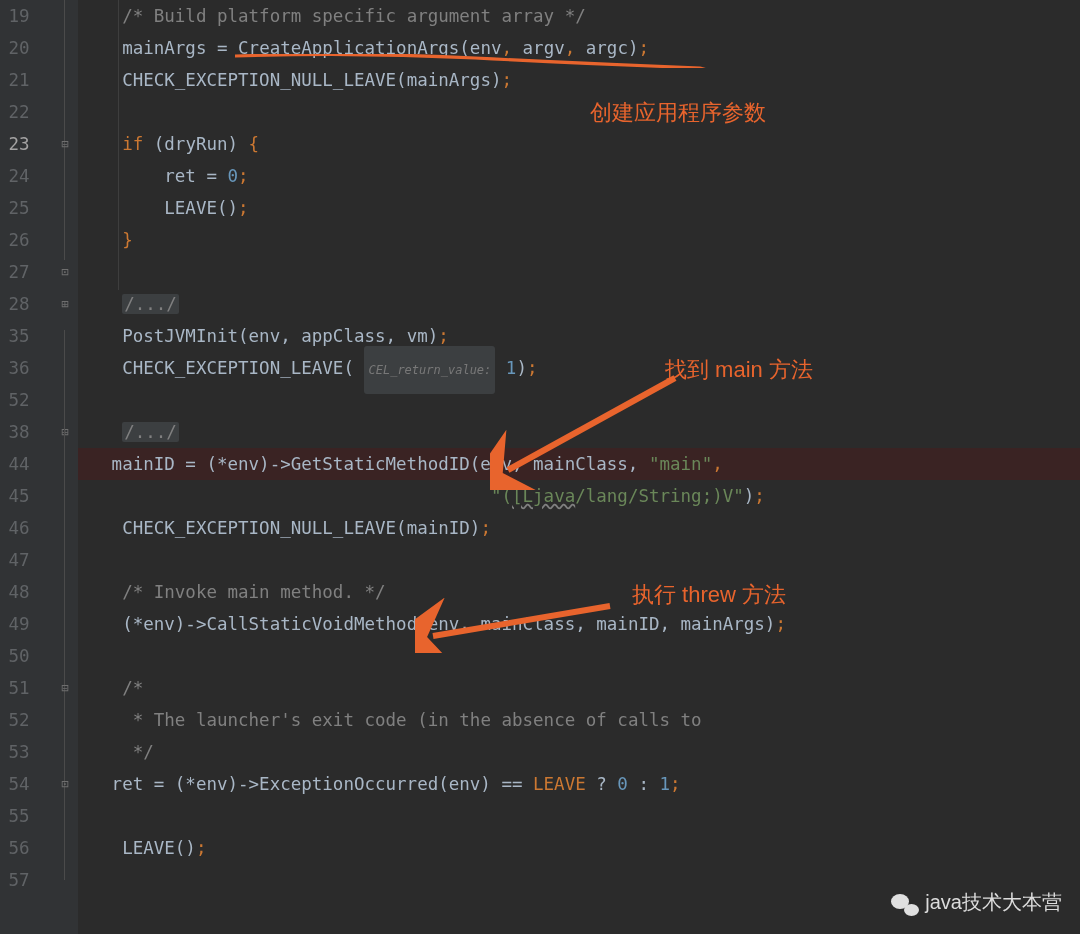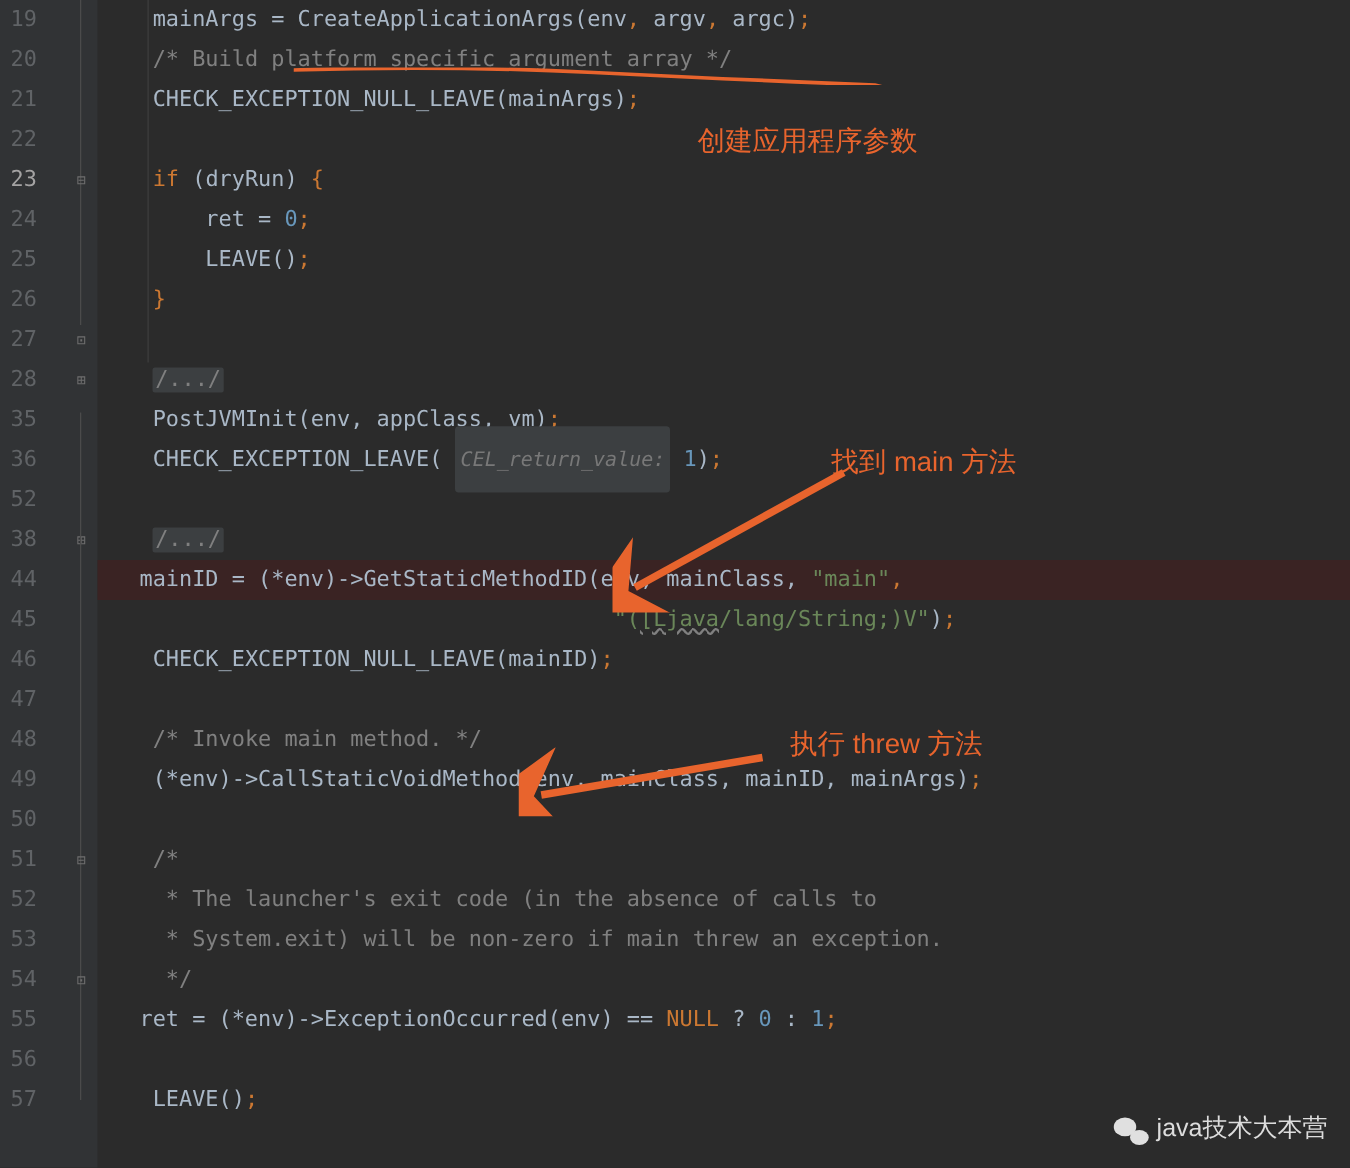--- a/index.html
+++ b/index.html
@@ -67,21 +67,21 @@
     color: #a9b7c6;
     padding-left: 2px;
   }
   .row.hl { background: #3a2323; }
   .c-comment { color: #808080; }
   .c-keyword { color: #cc7832; }
   .c-brace   { color: #cc7832; }
   .c-num     { color: #6897bb; }
   .c-str     { color: #6a8759; }
   .c-fold    { background: #3c3f41; color: #808080; border-radius: 2px; padding: 0 2px; }
-  .c-hint    { background: #3c3f41; color: #787878; border-radius: 3px; padding: 17px 4px; font-style: italic; font-size: 16px; margin-top: 29px; }
+  .c-hint    { background: #3c3f41; color: #787878; border-radius: 3px; padding: 17px 4px; font-style: italic; font-size: 12px; margin-top: 29px; }
   .c-warn    { color: #6a8759; text-decoration: underline wavy #808080; }
   .annot {
     position: absolute;
     color: #e8642d;
     font-family: "PingFang SC", "Microsoft YaHei", sans-serif;
     font-size: 22px;
     pointer-events: none;
   }
   .arrow {
     position: absolute;
@@ -156,22 +156,22 @@
     <div class="fold-mark" style="top:265px">⊡</div>
     <div class="fold-mark" style="top:297px">⊞</div>
     <div class="fold-mark" style="top:425px">⊞</div>
     <div class="fold-line" style="top:330px;height:550px"></div>
     <div class="fold-mark" style="top:681px">⊟</div>
     <div class="fold-mark" style="top:777px">⊡</div>
   </div>
 
   <div class="code">
     <div class="indent-guide" style="top:0;height:290px"></div>
+    <div class="row">    <span class="c-comment">/* Build platform specific argument array */</span></div>
     <div class="row">    <span>mainArgs = </span><span>CreateApplicationArgs</span><span>(env</span><span class="c-brace">,</span><span> argv</span><span class="c-brace">,</span><span> argc)</span><span class="c-brace">;</span></div>
-    <div class="row">    <span class="c-comment">/* Build platform specific argument array */</span></div>
     <div class="row">    <span>CHECK_EXCEPTION_NULL_LEAVE(mainArgs)</span><span class="c-brace">;</span></div>
     <div class="row"></div>
     <div class="row">    <span class="c-keyword">if</span><span> (dryRun) </span><span class="c-brace">{</span></div>
     <div class="row">        <span>ret = </span><span class="c-num">0</span><span class="c-brace">;</span></div>
     <div class="row">        <span>LEAVE()</span><span class="c-brace">;</span></div>
     <div class="row">    <span class="c-brace">}</span></div>
     <div class="row"></div>
     <div class="row">    <span class="c-fold">/.../</span></div>
     <div class="row">    <span>PostJVMInit(env, appClass, vm)</span><span class="c-brace">;</span></div>
     <div class="row">    <span>CHECK_EXCEPTION_LEAVE( </span><span class="c-hint">CEL_return_value:</span> <span class="c-num">1</span><span>)</span><span class="c-brace">;</span></div>
@@ -179,32 +179,31 @@
     <div class="row">    <span class="c-fold">/.../</span></div>
     <div class="row hl">   <span>mainID = (*env)-&gt;GetStaticMethodID(env, mainClass, </span><span class="c-str">"main"</span><span class="c-brace">,</span></div>
     <div class="row">                                       <span class="c-str">"(</span><span class="c-warn">[Ljava</span><span class="c-str">/lang/String;)V"</span><span>)</span><span class="c-brace">;</span></div>
     <div class="row">    <span>CHECK_EXCEPTION_NULL_LEAVE(mainID)</span><span class="c-brace">;</span></div>
     <div class="row"></div>
     <div class="row">    <span class="c-comment">/* Invoke main method. */</span></div>
     <div class="row">    <span>(*env)-&gt;CallStaticVoidMethod(env, mainClass, mainID, mainArgs)</span><span class="c-brace">;</span></div>
     <div class="row"></div>
     <div class="row">    <span class="c-comment">/*</span></div>
     <div class="row">    <span class="c-comment"> * The launcher's exit code (in the absence of calls to</span></div>
-    <div class="row">    <span class="c-comment"> * System.exit) will be non-zero if main threw an exception.</span></div>
     <div class="row">    <span class="c-comment"> */</span></div>
-    <div class="row">   <span>ret = (*env)-&gt;ExceptionOccurred(env) == </span><span class="c-keyword">NULL</span><span> ? </span><span class="c-num">0</span><span> : </span><span class="c-num">1</span><span class="c-brace">;</span></div>
+    <div class="row">   <span>ret = (*env)-&gt;ExceptionOccurred(env) == </span><span class="c-keyword">LEAVE</span><span> ? </span><span class="c-num">0</span><span> : </span><span class="c-num">1</span><span class="c-brace">;</span></div>
     <div class="row"></div>
     <div class="row">    <span>LEAVE()</span><span class="c-brace">;</span></div>
   </div>
 </div>
 
 <svg class="underline-mark" style="left:235px; top:54px; width:510px;">
   <path d="M 0 2 Q 120 -2 240 4 T 465 14 L 510 26" stroke="#e8642d" stroke-width="3" fill="none" stroke-linecap="round"></path>
 </svg>
-<div class="annot" style="left:558px; top:98px;text-align:right;">创建应用程序参数</div>
+<div class="annot" style="left:590px; top:98px;text-align:right;">创建应用程序参数</div>
 
 <svg class="arrow" style="left:490px; top:370px; width:200px; height:120px;">
   <defs>
       <marker id="ah1" markerWidth="14" markerHeight="14" refX="3" refY="6" orient="auto">
         <path d="M0,0 L12,6 L0,12 L4,6 Z" fill="#e8642d"></path>
       </marker>
     </defs>
   <line x1="185" y1="8" x2="18" y2="100" stroke="#e8642d" stroke-width="6" marker-end="url(#ah1)"></line>
 </svg>
 <div class="annot" style="left:665px; top:355px;">找到 main 方法</div>

